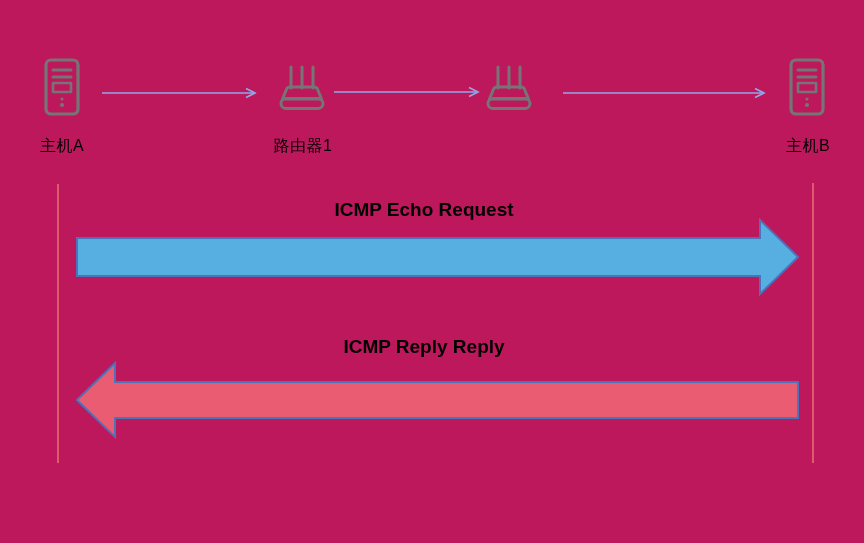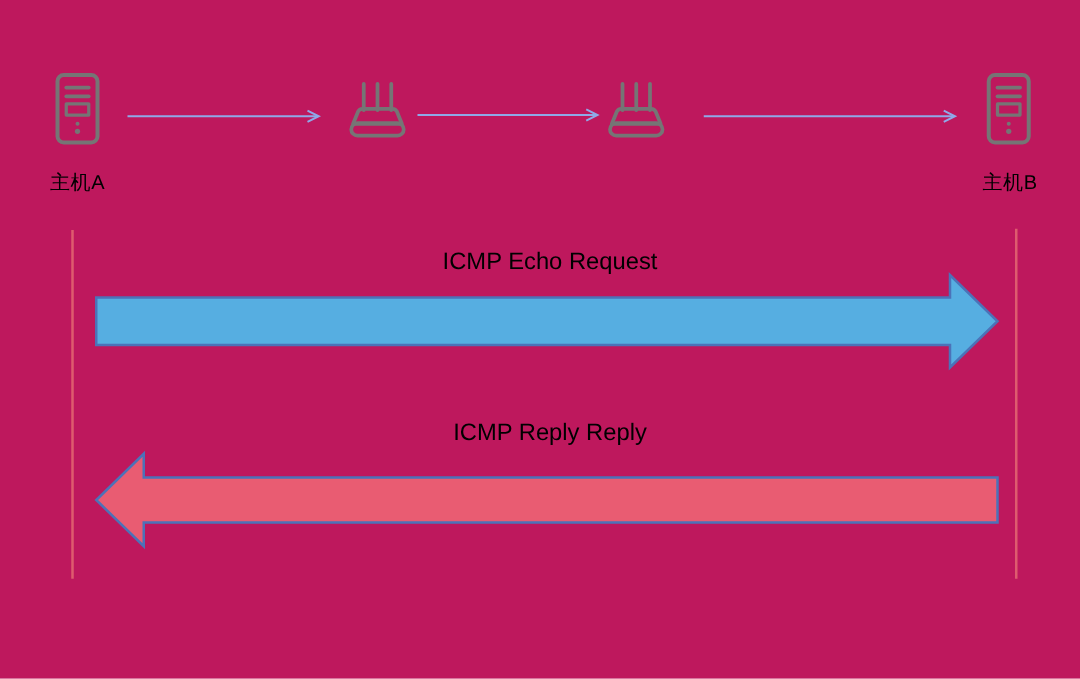--- a/index.html
+++ b/index.html
@@ -10,22 +10,22 @@
   .abs { position:absolute; }
   svg.icon {
     position:absolute; stroke:#757575; fill:none;
     stroke-linecap:round; stroke-linejoin:round;
   }
   .node-label {
     position:absolute; top:136px; width:90px; text-align:center;
     font-size:16px; color:#000000; letter-spacing:0.5px;
   }
   .msg-label {
-    position:absolute; left:40px; width:800px; text-align:center;
-    font-weight:normal; font-size:19px; color:#000000;
+    position:absolute; left:24px; width:800px; text-align:center;
+    font-weight:bold; font-size:19px; color:#000000;
   }
   .msg-label.request { top:199px; }
   .msg-label.reply   { top:336px; }
   .watermark {
     position:absolute; top:510px; right:19px;
     font-size:16px; color:#c9c9c9;
   }
 </style>
 </head>
 <body>
@@ -42,20 +42,21 @@
   </svg>
   <div class="node-label" style="left:17px;">主机A</div>
 
   <svg class="icon" style="left:276px; top:63px;" width="52" height="50" viewBox="0 0 52 50">
     <line x1="15" y1="4" x2="15" y2="25" stroke-width="3"></line>
     <line x1="26" y1="4" x2="26" y2="25" stroke-width="3"></line>
     <line x1="37" y1="4" x2="37" y2="25" stroke-width="3"></line>
     <path d="M14 24 H38 Q40.5 24 41.5 26.2 L45.5 36 H6.5 L10.5 26.2 Q11.5 24 14 24 Z" stroke-width="3"></path>
     <rect x="5" y="35.5" width="42" height="10" rx="5" stroke-width="3"></rect>
   </svg>
+  <div class="node-label" style="left:258px;">路由器1</div>
 
   <svg class="icon" style="left:483px; top:63px;" width="52" height="50" viewBox="0 0 52 50">
     <line x1="15" y1="4" x2="15" y2="25" stroke-width="3"></line>
     <line x1="26" y1="4" x2="26" y2="25" stroke-width="3"></line>
     <line x1="37" y1="4" x2="37" y2="25" stroke-width="3"></line>
     <path d="M14 24 H38 Q40.5 24 41.5 26.2 L45.5 36 H6.5 L10.5 26.2 Q11.5 24 14 24 Z" stroke-width="3"></path>
     <rect x="5" y="35.5" width="42" height="10" rx="5" stroke-width="3"></rect>
   </svg>
 
   <svg class="icon" style="left:787px; top:57px;" width="40" height="60" viewBox="0 0 40 60">

